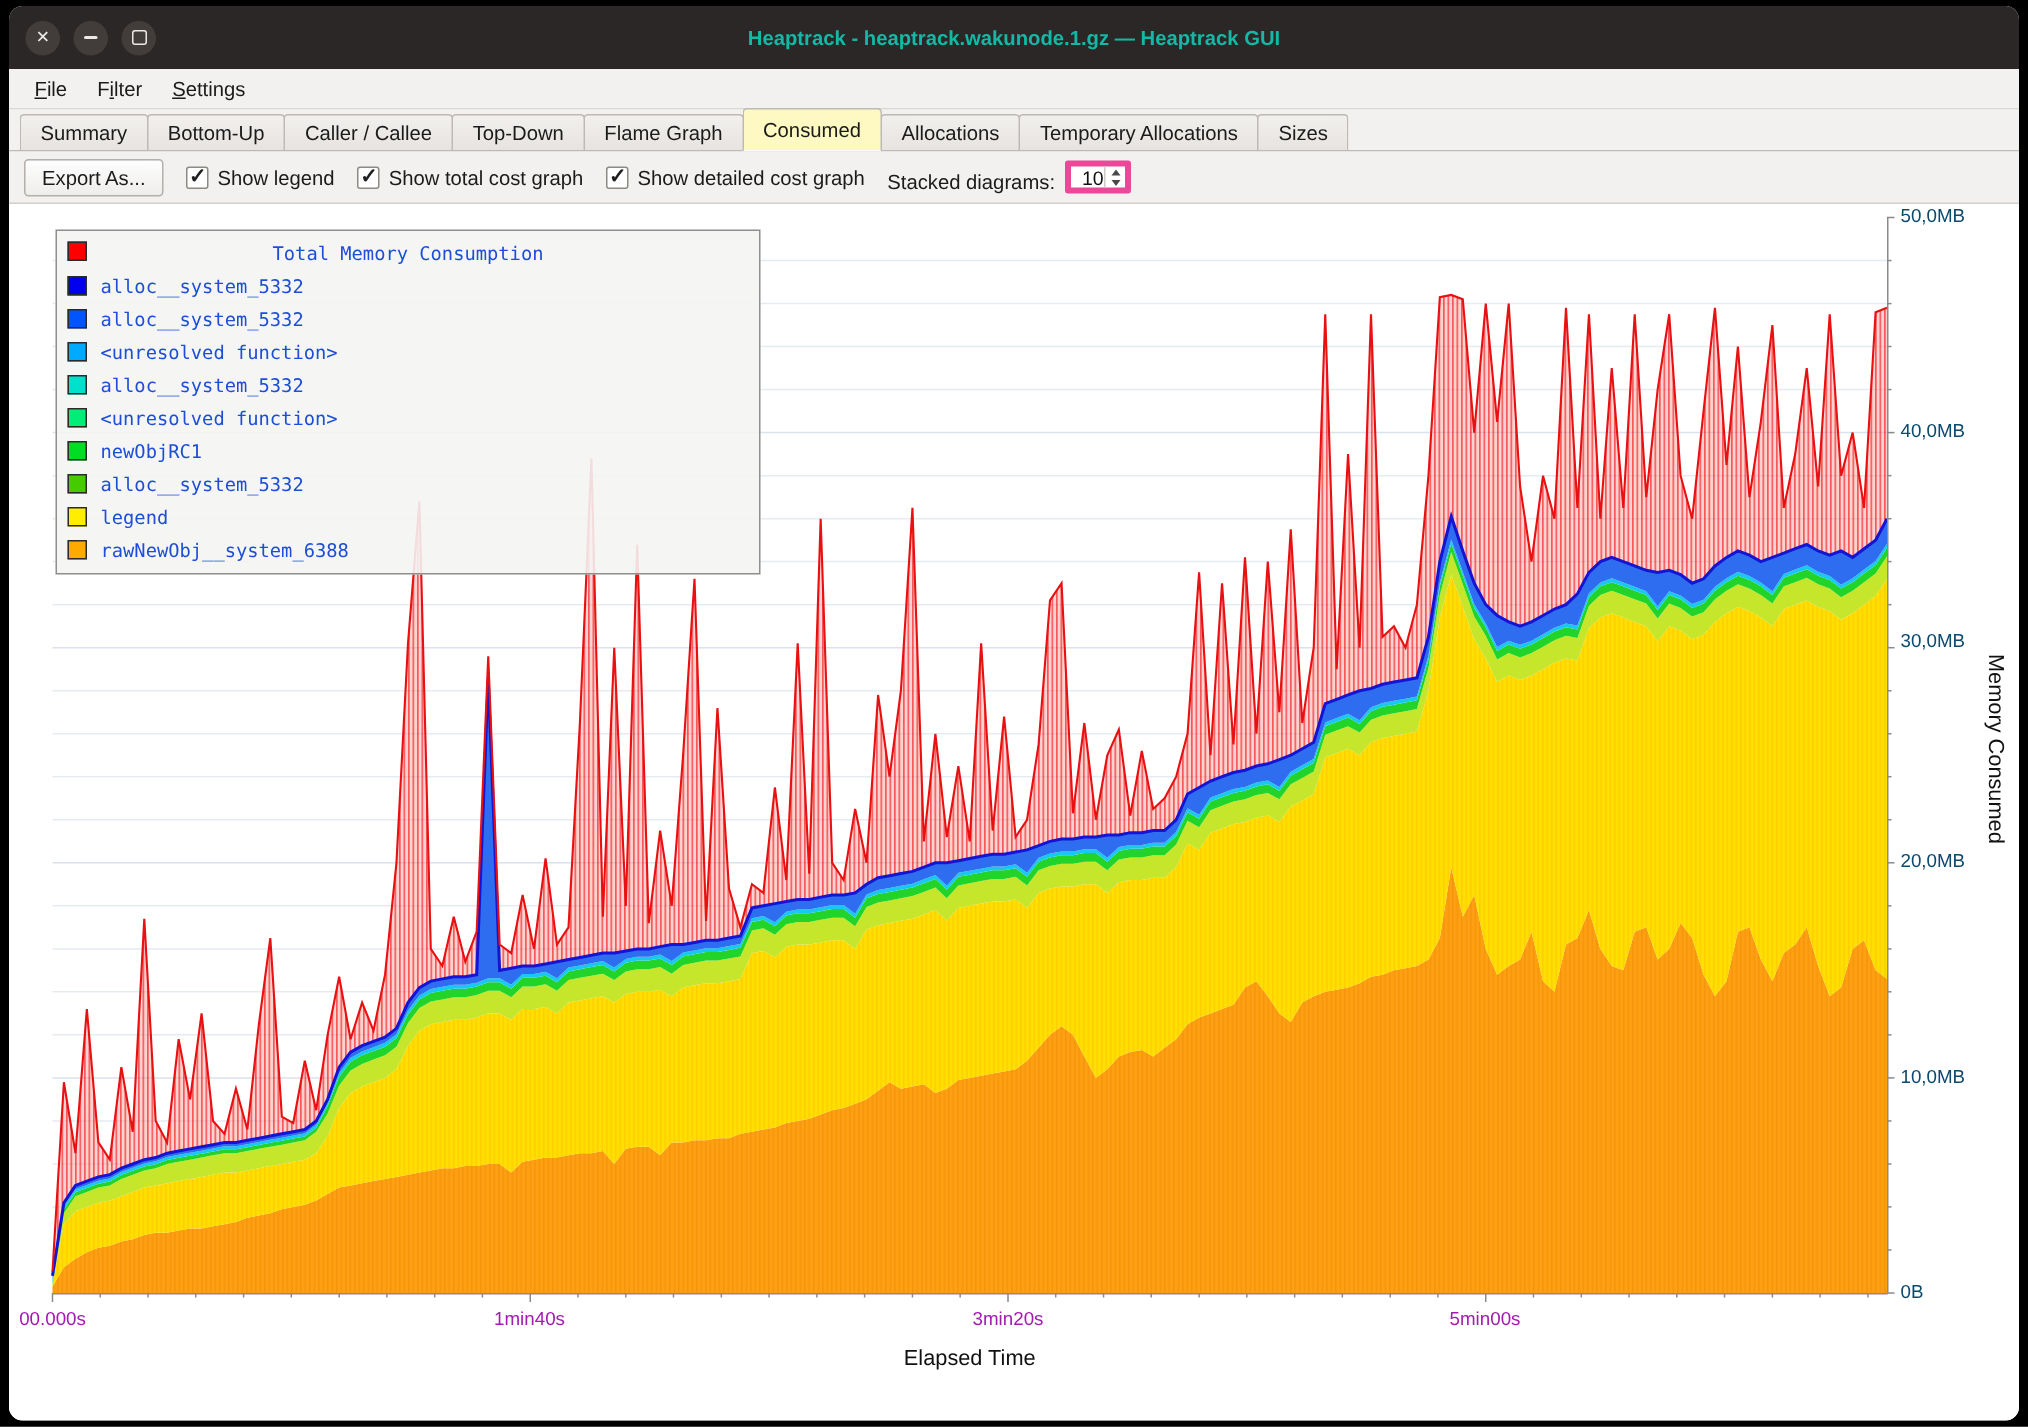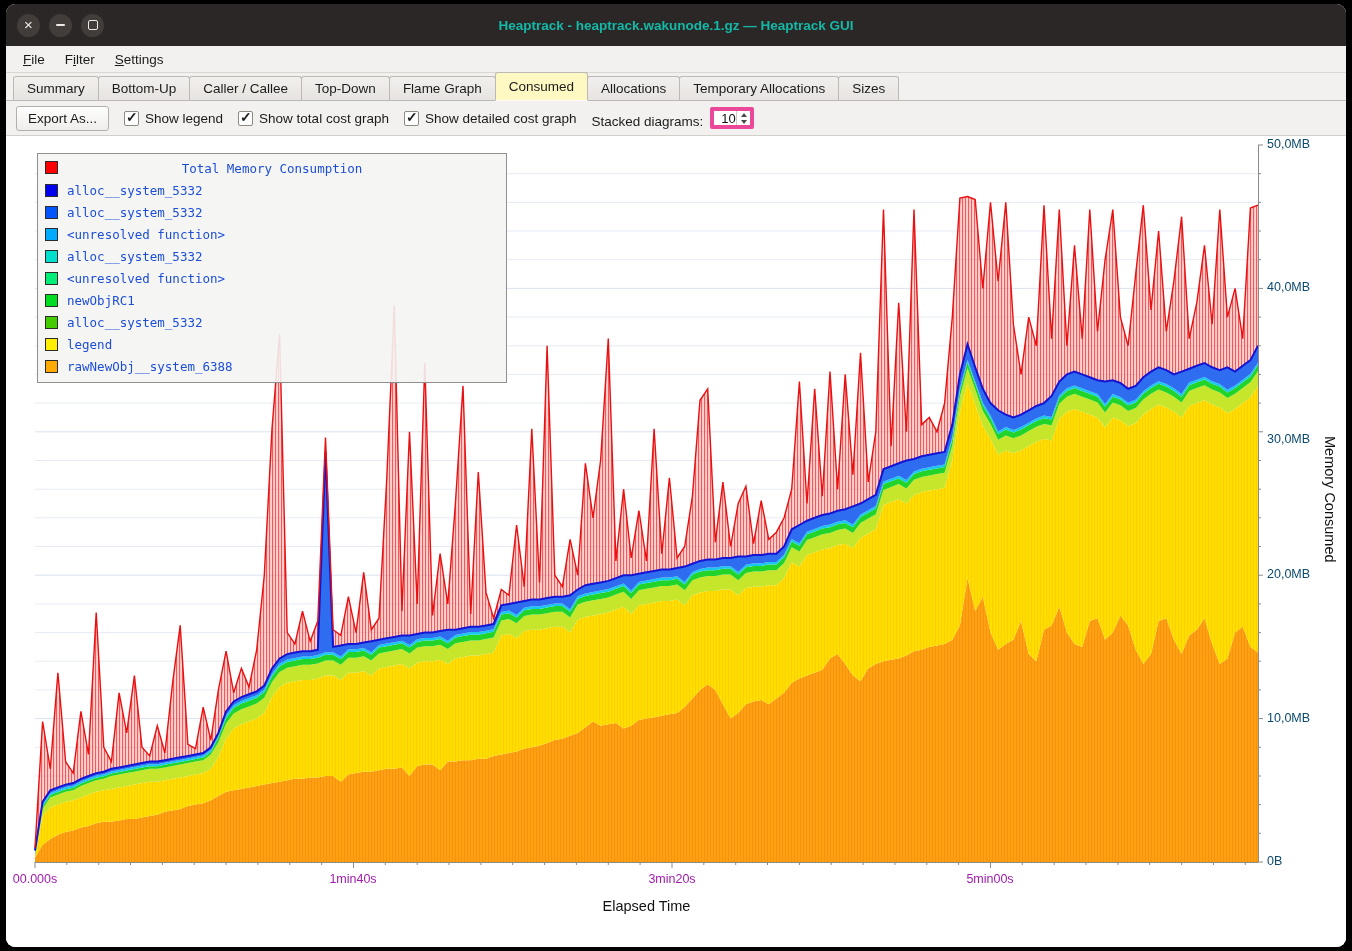--- a/index.html
+++ b/index.html
@@ -281,21 +281,21 @@
           <span class="ll">legend</span>
         </div>
         <div class="lrow">
           <span class="sw" style="background:#ffaa00"></span>
           <span class="ll">rawNewObj__system_6388</span>
         </div>
       </div>
     <div id="yticks">
         <div class="ytick" style="top:1px">50,0MB</div>
         <div class="ytick" style="top:144px">40,0MB</div>
-        <div class="ytick" style="top:296px">30,0MB</div>
+        <div class="ytick" style="top:284px">30,0MB</div>
         <div class="ytick" style="top:431px">20,0MB</div>
         <div class="ytick" style="top:575px">10,0MB</div>
         <div class="ytick" style="top:718px">0B</div>
       </div>
     <div id="xticks">
         <div class="xtick" style="left:29px">00.000s</div>
         <div class="xtick" style="left:347px">1min40s</div>
         <div class="xtick" style="left:666px">3min20s</div>
         <div class="xtick" style="left:984px">5min00s</div>
       </div>

